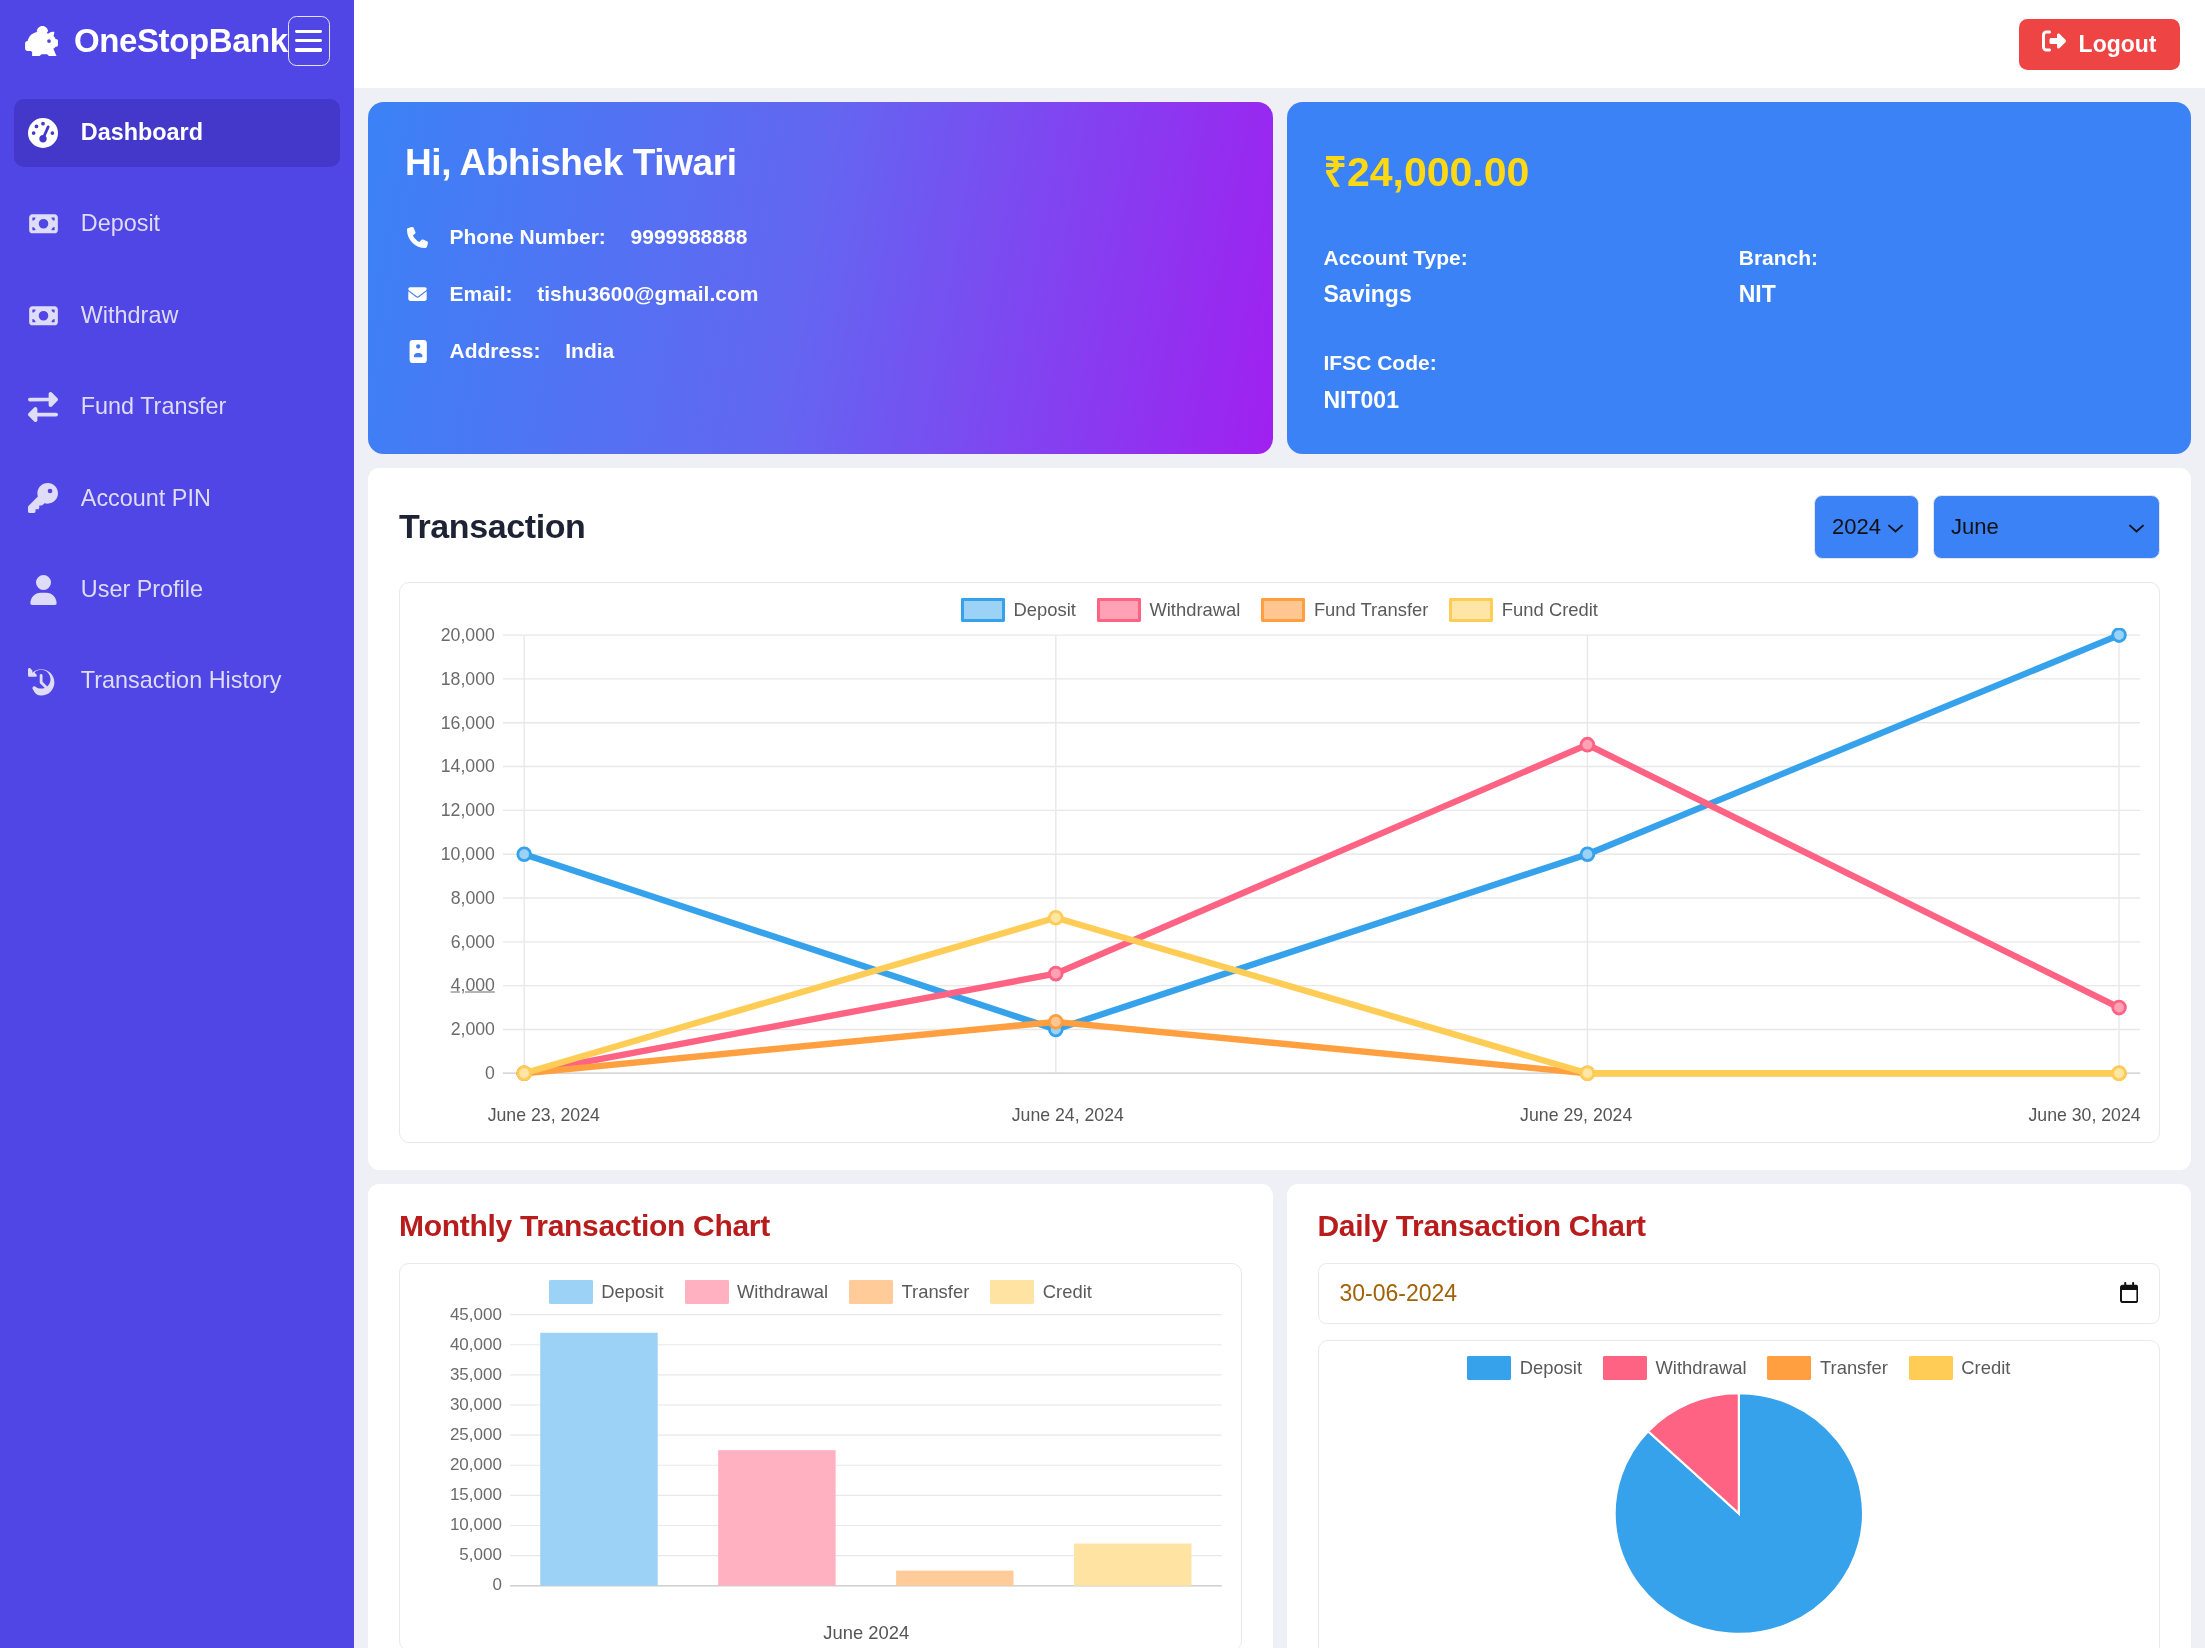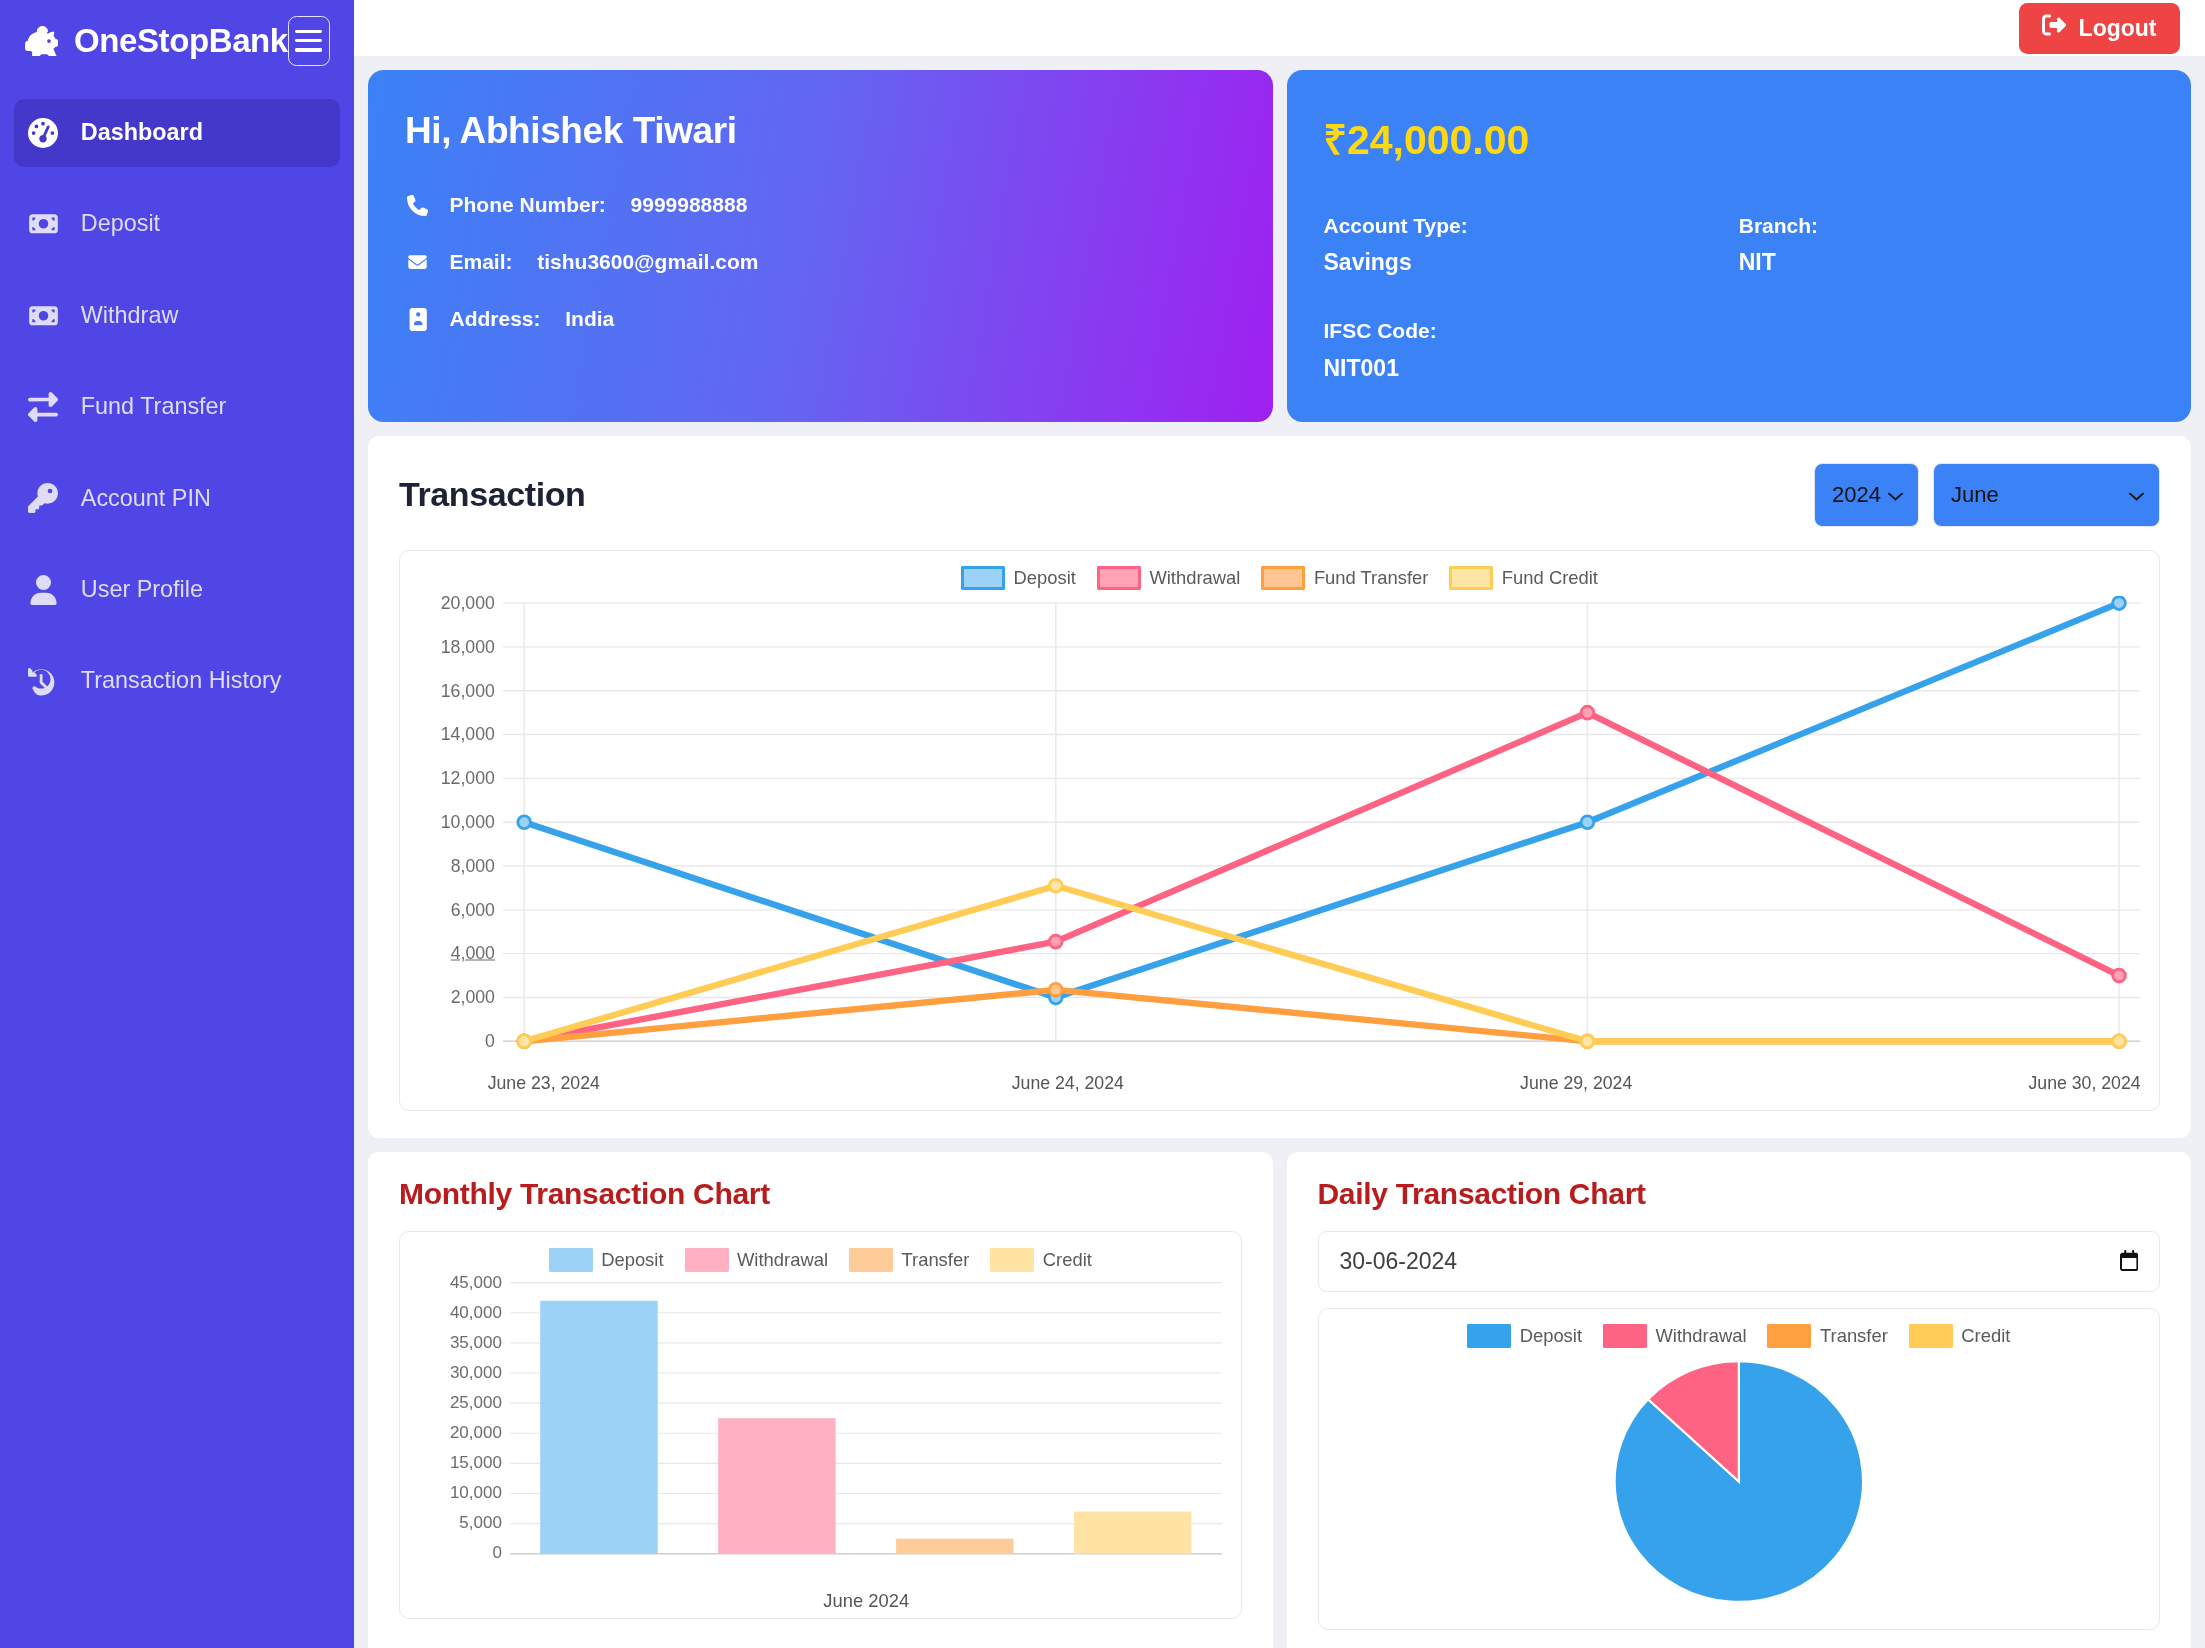--- a/index.html
+++ b/index.html
@@ -43,21 +43,21 @@
     color: #dfdcf7; font-size: 23.4px; font-weight: 500;
     cursor: pointer; margin-bottom: 23.4px;
   }
   .nav-item.active { background: #4338ca; color: #ffffff; font-weight: 600; }
   .nav-ico { width: 33px; display: flex; justify-content: center; flex: none; }
   .nav-ico svg { fill: currentColor; }
 
   
   .main { flex: 1; display: flex; flex-direction: column; min-width: 0; background: #eef0f6; }
   .topbar {
-    height: 56px; background: #ffffff;
+    height: 88px; background: #ffffff;
     display: flex; align-items: center; justify-content: flex-end;
     padding-right: 25.5px; flex: none;
   }
   .logout-btn {
     display: flex; align-items: center; gap: 12.8px;
     background: #ef4444; color: #fff; border: none;
     border-radius: 8.5px; height: 51px; padding: 0 23px;
     font-size: 23px; font-weight: 700; cursor: pointer;
     font-family: "Liberation Sans", sans-serif;
   }
@@ -135,21 +135,21 @@
   .bc-yaxis .t { position: absolute; right: 8.5px; transform: translateY(-50%); font-size: 17px; color: #6b6b6b; white-space: nowrap; }
   .bc-plot { flex: 1; position: relative; }
   .bc-xlabel { text-align: center; font-size: 18.4px; color: #555; padding-top: 12.8px; }
 
   
   .date-field {
     border: 1.4px solid #e6e9f0; border-radius: 8.5px; height: 61px;
     display: flex; align-items: center; justify-content: space-between;
     padding: 0 21px; margin-bottom: 15.6px; background: #fff; cursor: pointer;
   }
-  .date-field .dv { font-size: 23px; color: #404040; }
+  .date-field .dv { font-size: 23px; color: #a16207; }
   .cal-icon svg { fill: #111; }
 
   .pie-box { border: 1.4px solid #e6e9f0; border-radius: 10px; padding: 15.6px 18.4px 18.4px 18.4px; }
 </style>
 </head>
 <body>
 
 <div class="app">
 
   <aside class="sidebar">

